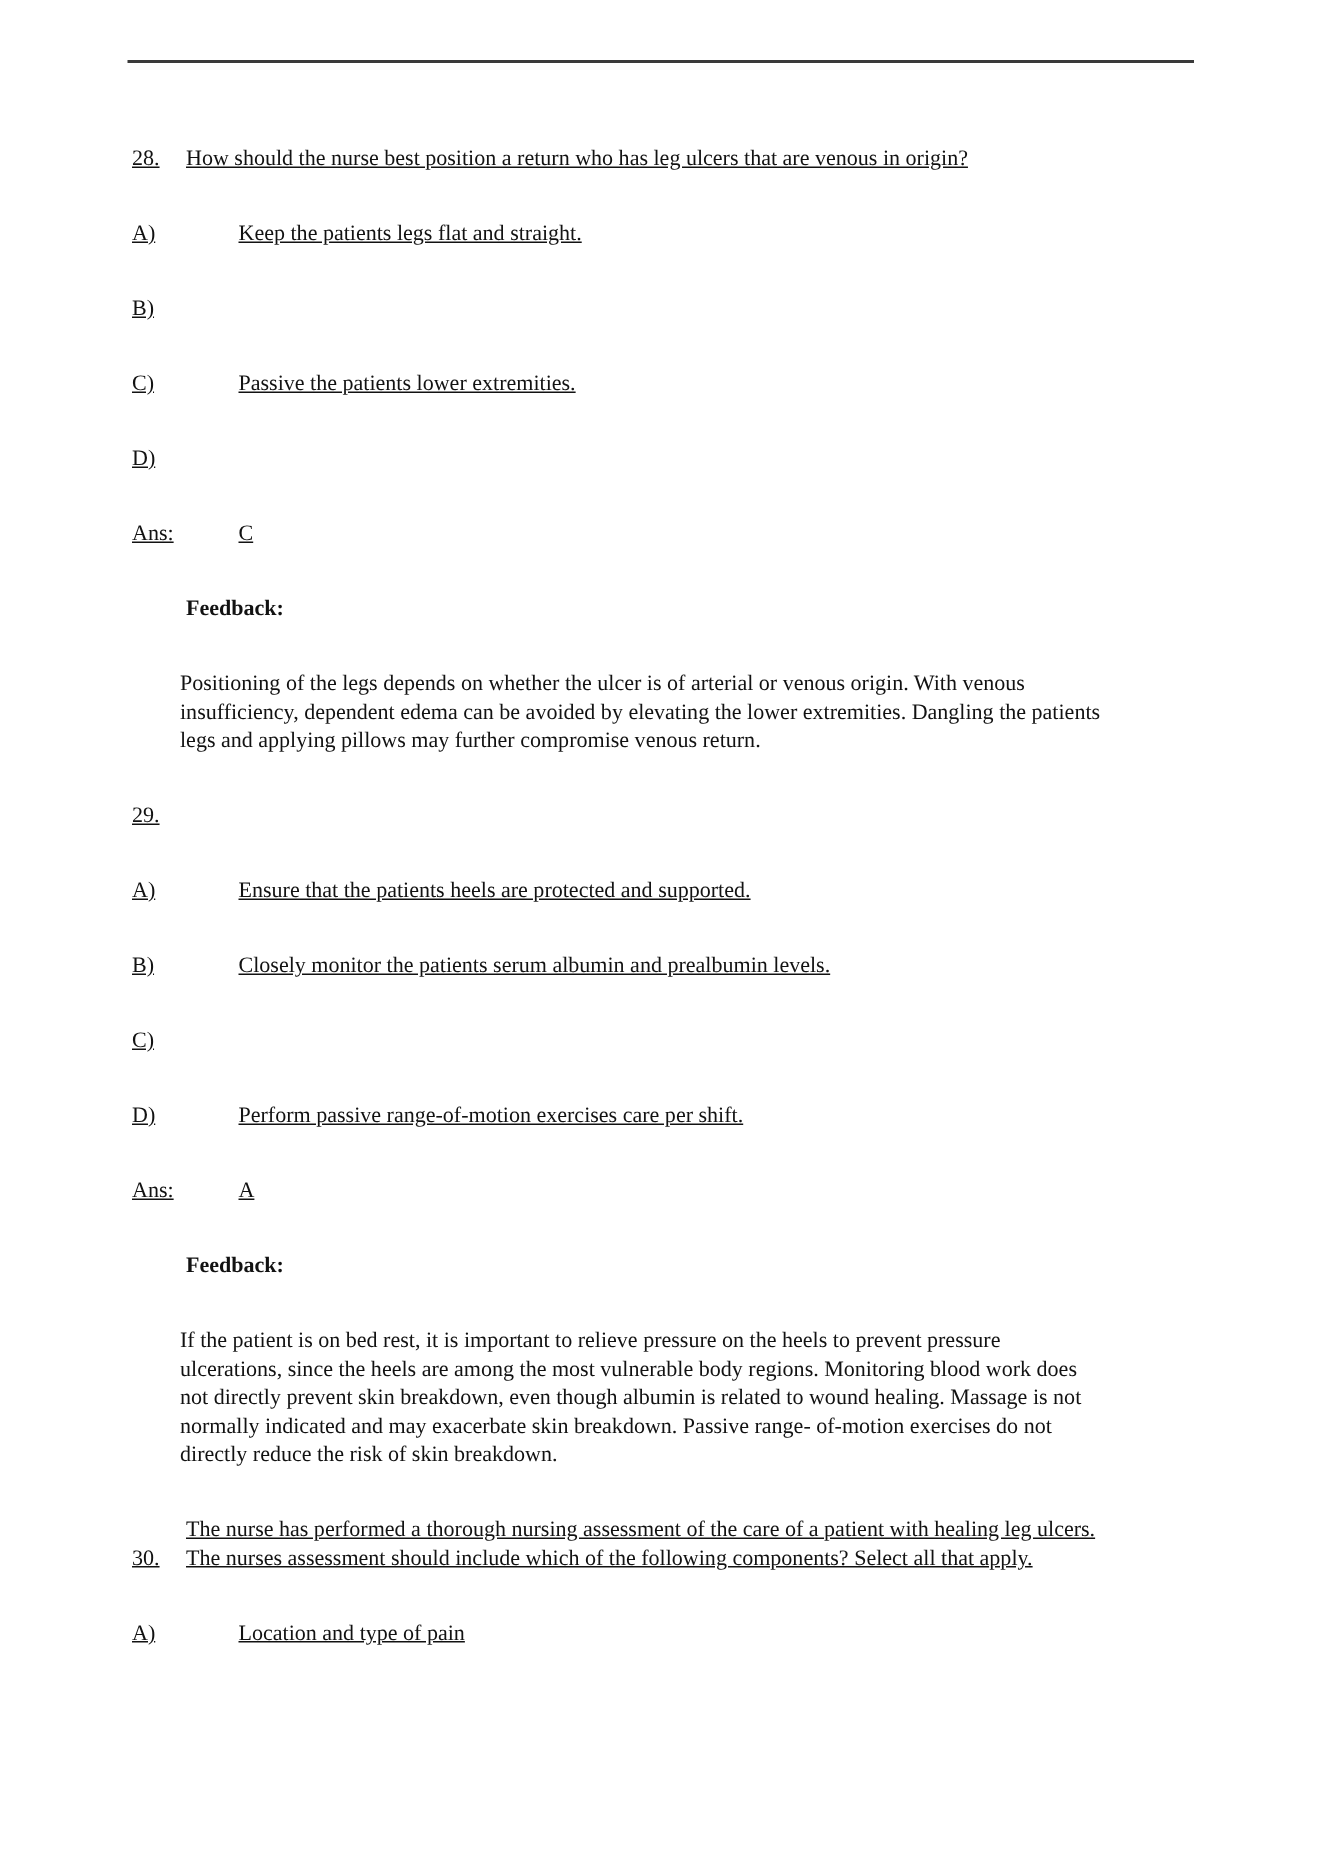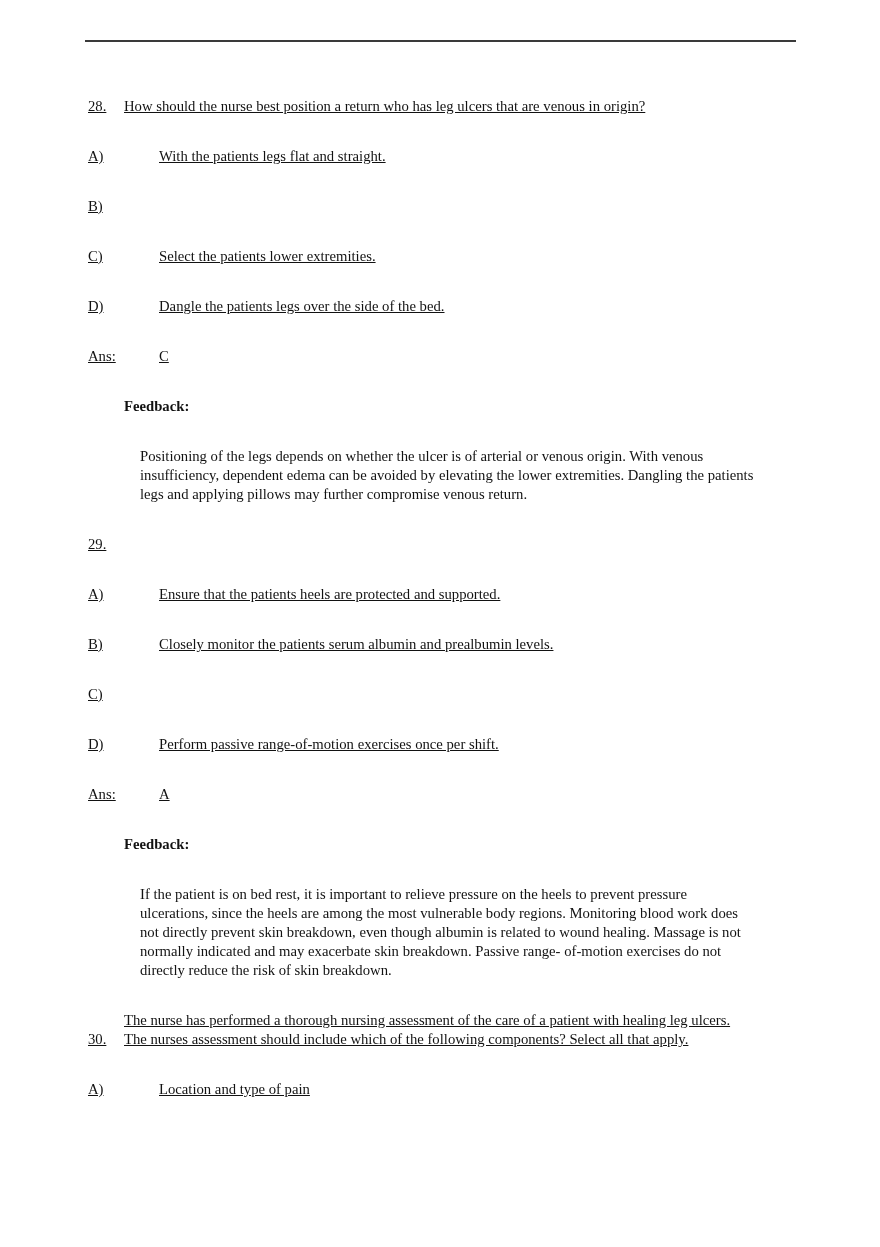--- a/index.html
+++ b/index.html
@@ -31,47 +31,46 @@
     top: 97px;
     width: 707px;
   }
   .block { margin-bottom: 31px; }
   .qrow, .orow { display: flex; align-items: flex-end; text-decoration: underline; }
   .qnum   { flex: 0 0 36px; }
   .qtext  { white-space: pre; }
   .oletter{ flex: 0 0 71px; }
   .otext  { white-space: pre; }
   .fb-label { margin-left: 36px; font-weight: bold; margin-top: 22px; }
-  .fb-text  { margin-left: 52px; white-space: pre; }
+  .fb-text  { margin-left: 32px; white-space: pre; }
 </style>
 </head>
 <body>
 
 <div class="page">
   <div class="rule"></div>
   <div class="content">
 
     <div class="block qrow">
       <span class="qnum">28.</span>
       <span class="qtext">How should the nurse best position a return who has leg ulcers that are venous in origin?</span>
     </div>
     <div class="block orow">
       <span class="oletter">A)</span>
-      <span class="otext">With the patients legs flat and straight.</span>
+      <span class="otext">Keep the patients legs flat and straight.</span>
     </div>
     <div class="block orow">
       <span class="oletter">B)</span>
     </div>
     <div class="block orow">
       <span class="oletter">C)</span>
-      <span class="otext">Select the patients lower extremities.</span>
+      <span class="otext">Passive the patients lower extremities.</span>
     </div>
     <div class="block orow">
       <span class="oletter">D)</span>
-      <span class="otext">Dangle the patients legs over the side of the bed.</span>
     </div>
     <div class="block orow">
       <span class="oletter">Ans:</span>
       <span class="otext">C</span>
     </div>
     <div class="block fb-label">Feedback:</div>
     <div class="block fb-text">Positioning of the legs depends on whether the ulcer is of arterial or venous origin. With venous
 insufficiency, dependent edema can be avoided by elevating the lower extremities. Dangling the patients
 legs and applying pillows may further compromise venous return.</div>
 
@@ -84,21 +83,21 @@
     </div>
     <div class="block orow">
       <span class="oletter">B)</span>
       <span class="otext">Closely monitor the patients serum albumin and prealbumin levels.</span>
     </div>
     <div class="block orow">
       <span class="oletter">C)</span>
     </div>
     <div class="block orow">
       <span class="oletter">D)</span>
-      <span class="otext">Perform passive range-of-motion exercises once per shift.</span>
+      <span class="otext">Perform passive range-of-motion exercises care per shift.</span>
     </div>
     <div class="block orow">
       <span class="oletter">Ans:</span>
       <span class="otext">A</span>
     </div>
     <div class="block fb-label">Feedback:</div>
     <div class="block fb-text">If the patient is on bed rest, it is important to relieve pressure on the heels to prevent pressure
 ulcerations, since the heels are among the most vulnerable body regions. Monitoring blood work does
 not directly prevent skin breakdown, even though albumin is related to wound healing. Massage is not
 normally indicated and may exacerbate skin breakdown. Passive range- of-motion exercises do not

